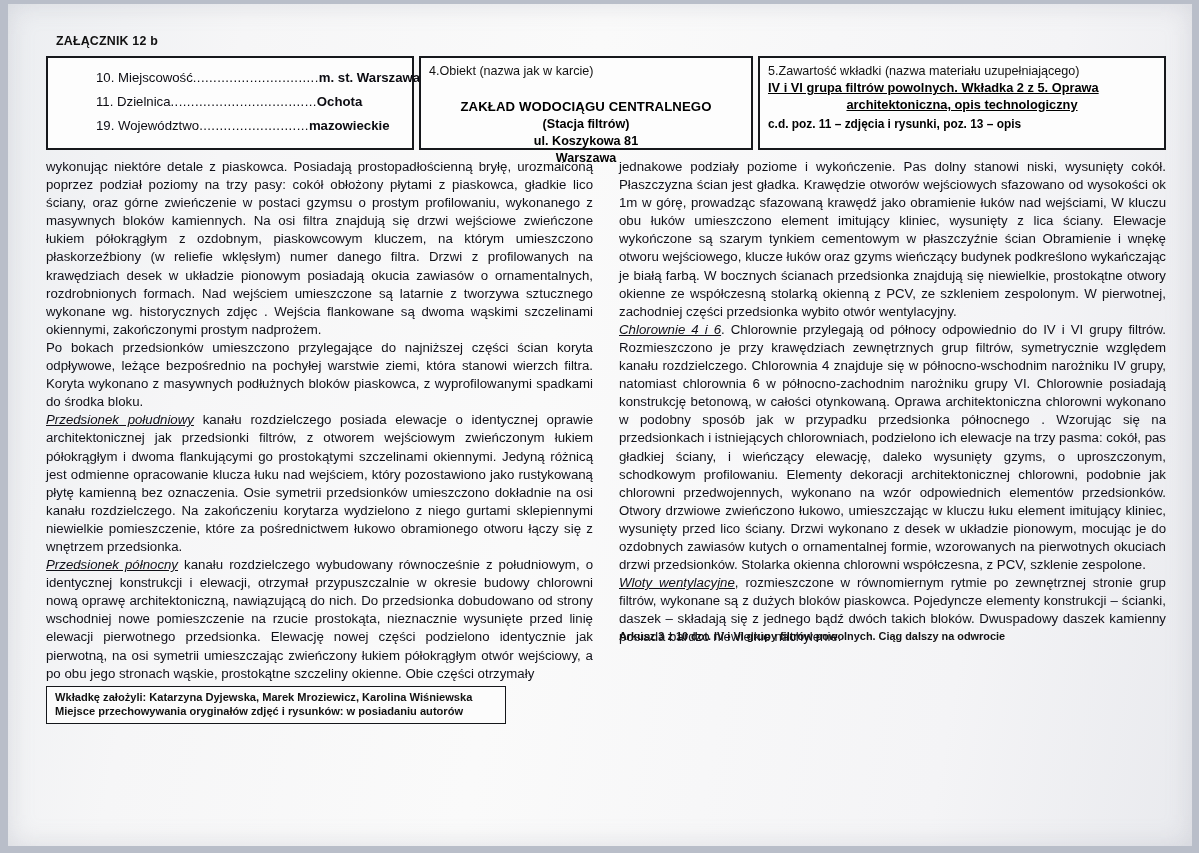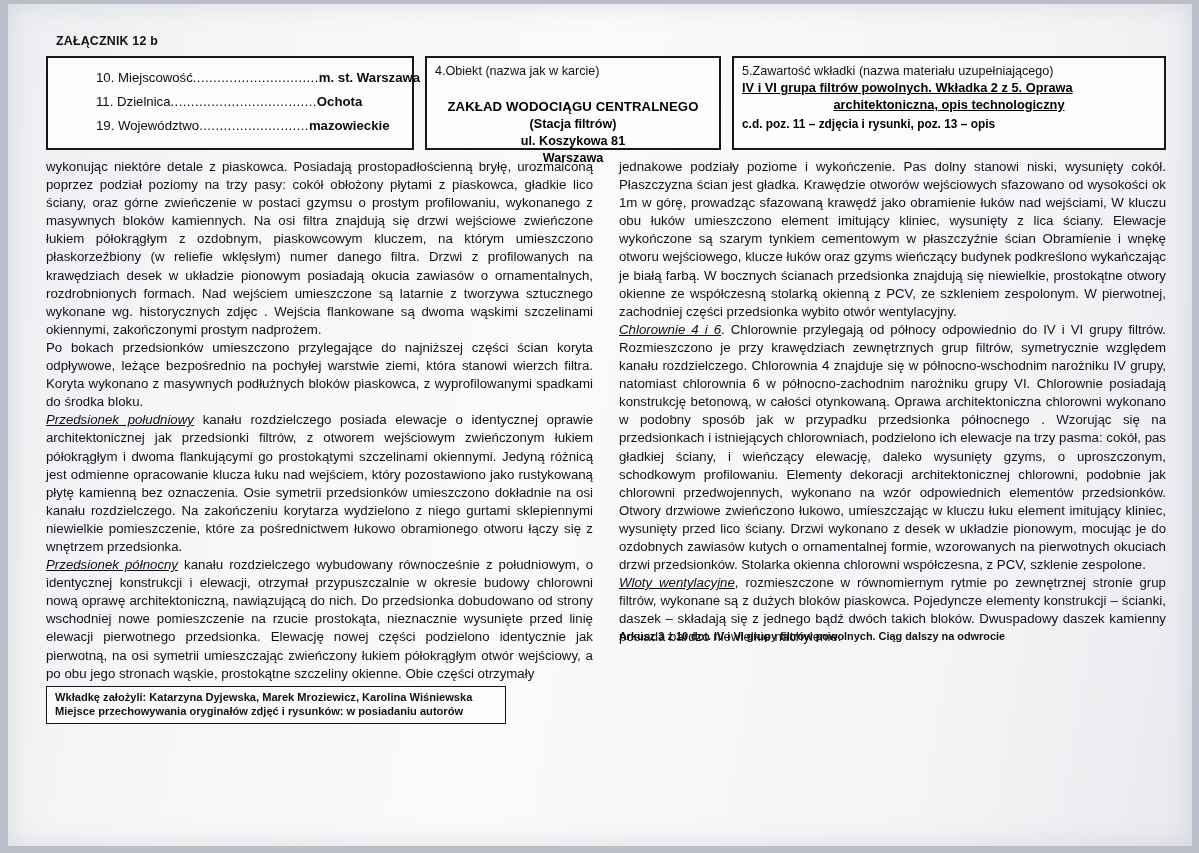--- a/index.html
+++ b/index.html
@@ -38,30 +38,30 @@
     color: #111;
     padding: 0 4px 0 10px;
     margin-bottom: 8px;
   }
   .doc-header .right { letter-spacing: .2px; }
 
   
   .top-table {
     display: flex;
     height: 94px;
-    gap: 11px;
+    gap: 5px;
   }
   .tt-cell {
     border: 2.2px solid #16181c;
     background: #fdfdfd;
     padding: 6px 8px 4px 8px;
     position: relative;
   }
   .tt-cell.c1 { width: 368px; }
-  .tt-cell.c2 { width: 296px; }
+  .tt-cell.c2 { width: 334px; }
   .tt-cell.c3 { flex: 1; }
 
   .addr-line {
     font-size: 13.2px;
     color: #0c0c12;
     margin: 6px 0 0 0;
     padding-left: 40px;
     white-space: nowrap;
     line-height: 1.35;
   }

